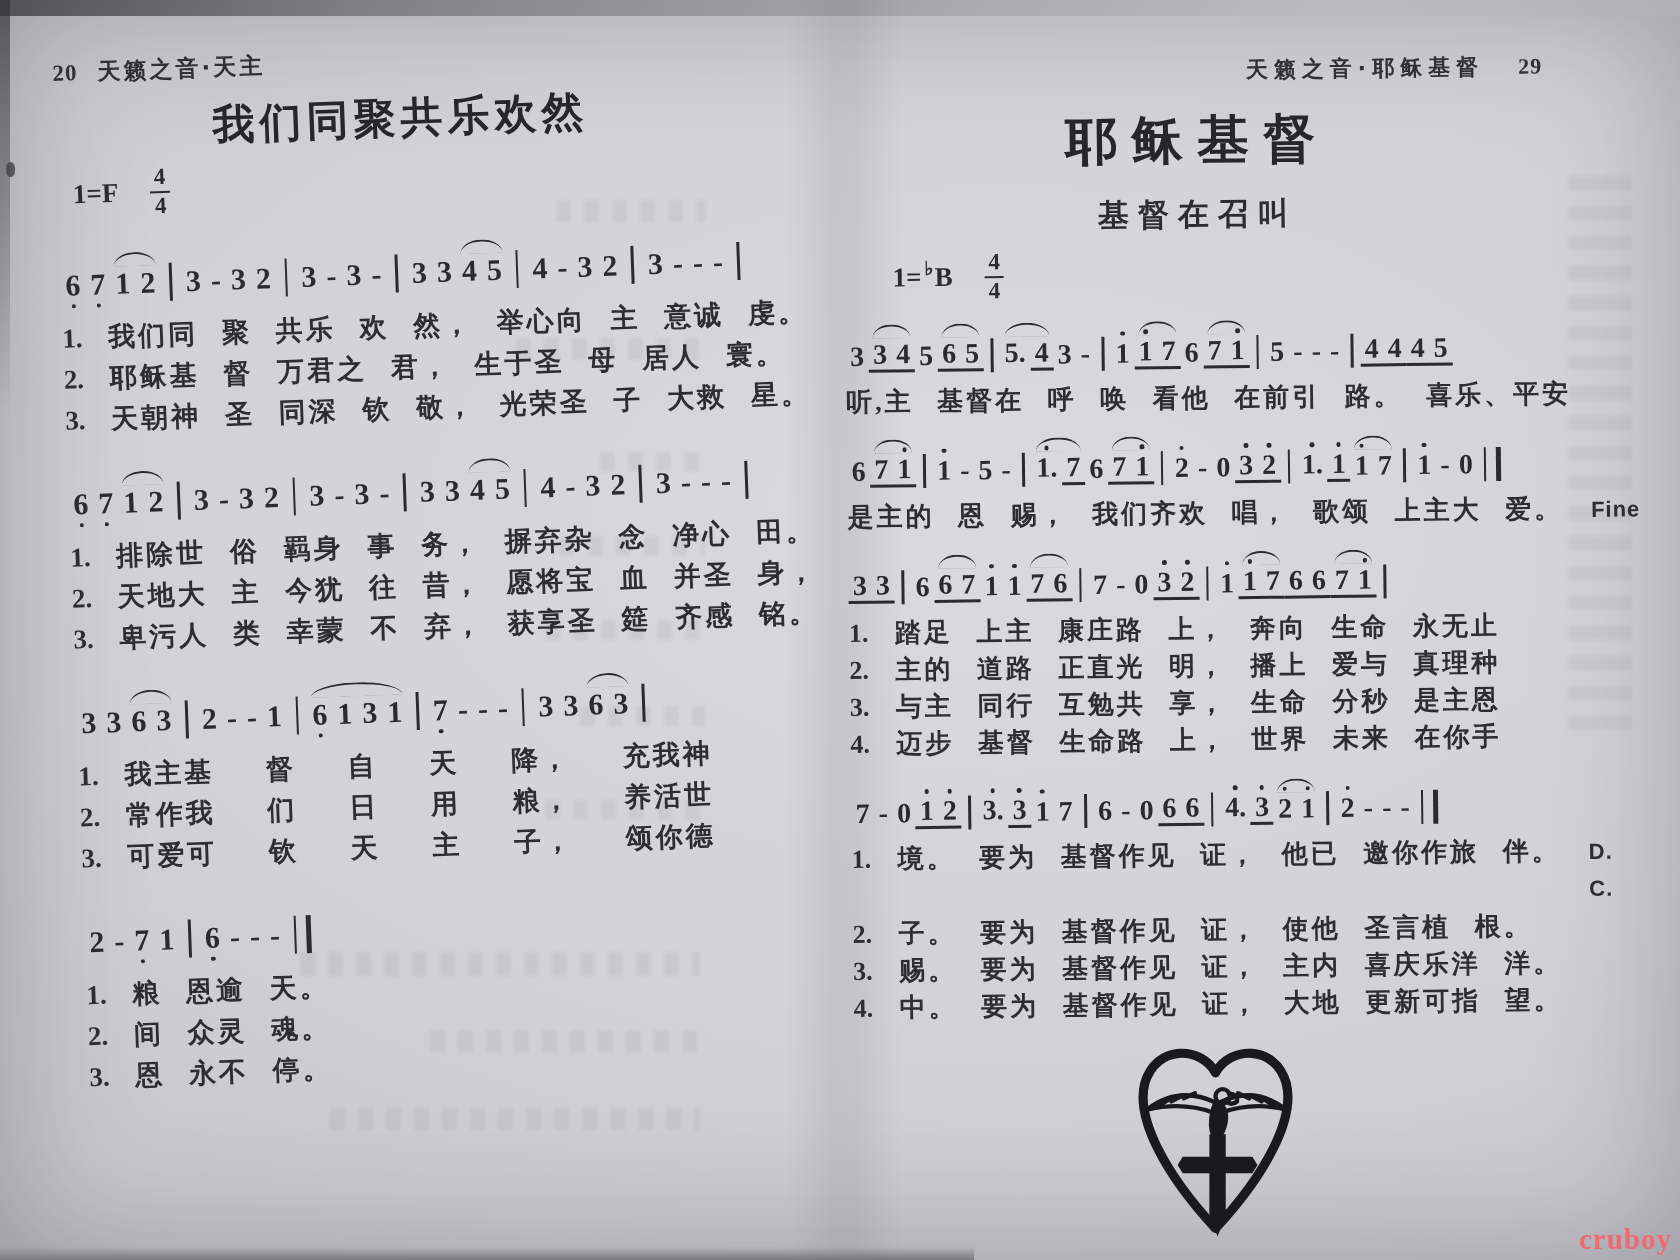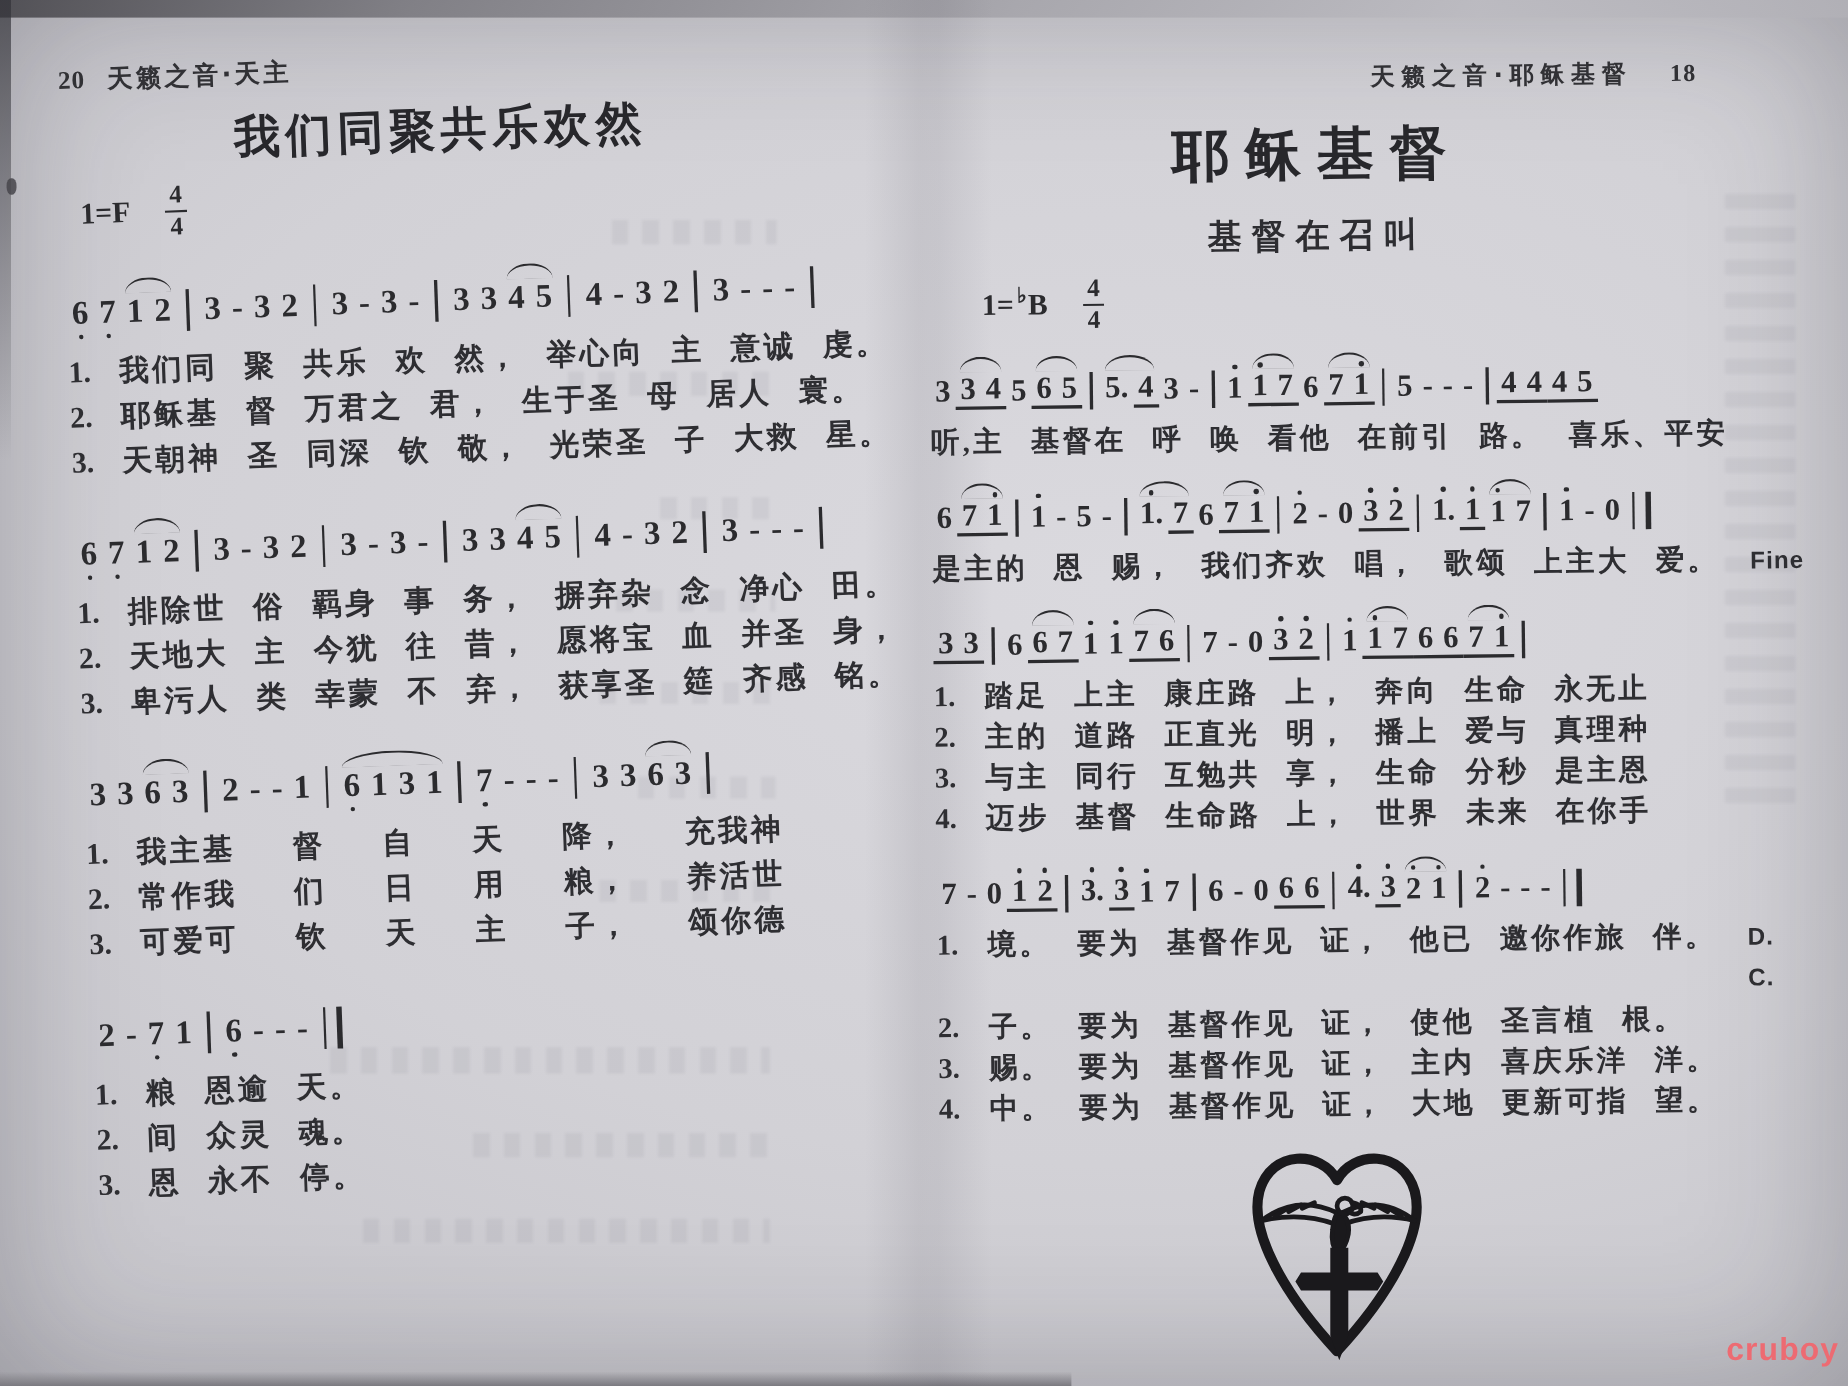--- a/index.html
+++ b/index.html
@@ -63,21 +63,21 @@
 
   .verse{display:flex;align-items:baseline;font-weight:600;font-size:27px;line-height:41px;color:#2e2e32;}
   .page.right .verse{font-size:26px;line-height:37px;}
   .vno{flex:0 0 46px;font-family:"Liberation Serif",serif;}
   .vno:empty{display:none;}
   .vtext{letter-spacing:3px;word-spacing:14px;white-space:nowrap;}
   .system.spread .vtext{word-spacing:42px;}
   .tail{font-family:"Liberation Sans",sans-serif;font-size:22px;margin-left:28px;font-weight:600;letter-spacing:1px;}
 
   .logo{position:absolute;left:1108px;top:1038px;width:215px;height:215px;}
-  .watermark{position:absolute;right:8px;bottom:16px;font-family:Liberation Sans, sans-serif;
+  .watermark{position:absolute;right:8px;bottom:4px;font-family:Liberation Serif, serif;
     font-size:29px;font-weight:700;letter-spacing:1px;color:#ed6b72;}
 </style>
 </head>
 <body>
 
 <div class="photo">
   <div class="top-edge"></div>
   <div class="left-edge"></div>
   <div class="bottom-edge"></div>
   <div class="speck"></div>
@@ -401,21 +401,21 @@
             <span class="vno">3.</span>
             <span class="vtext">恩 永不 停。</span>
           </div>
         </div>
       </div>
   </div>
 
   <div class="page right">
     <div class="phead">
       <span>天籁之音·耶稣基督</span>
-      <span class="pnum">18</span>
+      <span class="pnum">29</span>
     </div>
     <h1 class="song-title">耶稣基督</h1>
     <h2 class="subtitle">基督在召叫</h2>
     <div class="keyrow">
       <span>1=</span>
         <span class="flat">♭</span>
         <span>B</span>
       <span class="meter">
         <span class="mt">4</span>
         <span class="mb">4</span>

